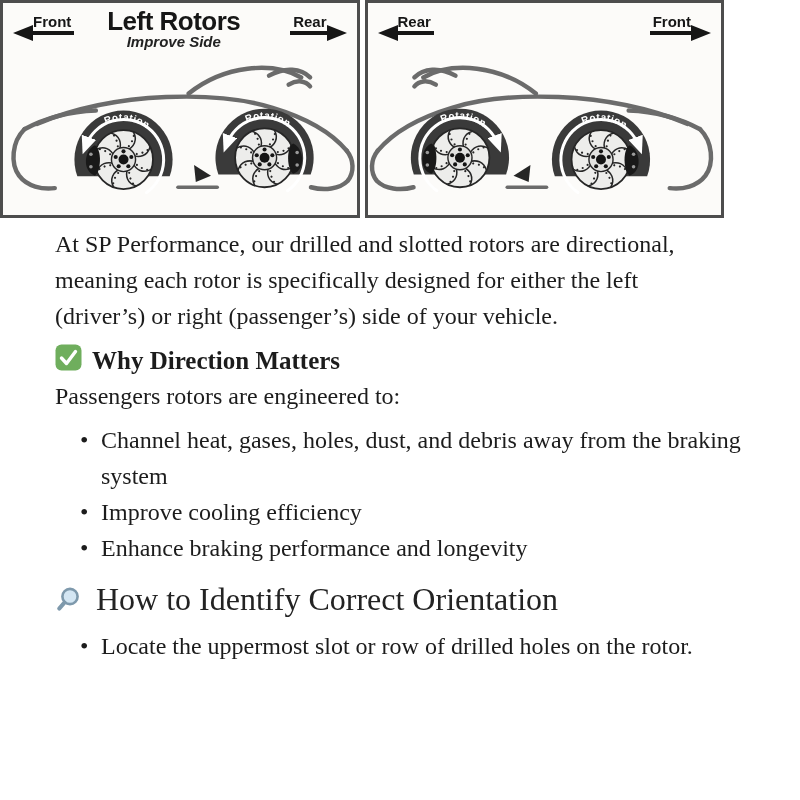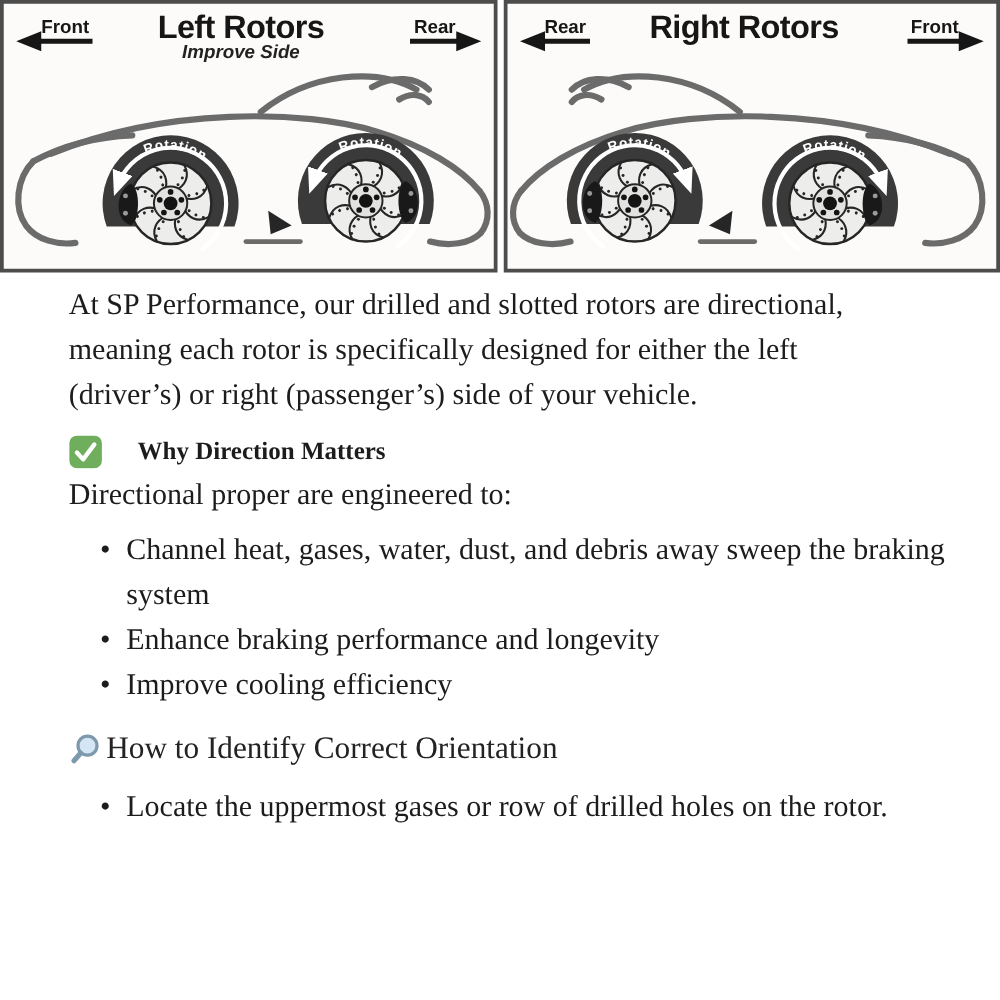--- a/index.html
+++ b/index.html
@@ -1,19 +1,19 @@
 <!DOCTYPE html>
 <html><head>
 <meta charset="utf-8">
 <style>
   html,body{margin:0;padding:0;background:#ffffff;}
   body{width:800px;color:#1c1c1c;font-family:"Liberation Serif",serif;}
 
   
-  .diagram{display:flex;gap:5px;width:800px;box-sizing:border-box;align-items:flex-end;}
+  .diagram{display:flex;gap:5px;width:724px;box-sizing:border-box;align-items:flex-end;}
   .panel{flex:1;border:3px solid #4d4d4d;background:#fcfbf9;box-sizing:border-box;position:relative;}
   .panel-head{position:relative;height:44px;padding:7px 10px 0;box-sizing:border-box;
               display:flex;justify-content:space-between;align-items:flex-start;
               font-family:"Liberation Sans",sans-serif;}
   .titles{position:absolute;left:0;right:12px;top:5px;text-align:center;pointer-events:none;}
   .ptitle{font-size:26px;font-weight:bold;line-height:1;color:#161616;letter-spacing:-0.5px;}
   .psub{font-size:15px;font-weight:bold;font-style:italic;line-height:1.1;color:#222;}
   .dir{display:flex;align-items:flex-end;margin-top:4px;}
   .dirword{font-weight:bold;font-size:15px;color:#161616;display:inline-block;
            padding:0 3px 2px;border-bottom:4px solid #161616;line-height:1;}
@@ -22,24 +22,24 @@
   .tri-left{border-right:20px solid #161616;margin-right:-3px;}
   .tri-right{border-left:20px solid #161616;margin-left:-3px;}
   .car-svg{display:block;width:100%;height:168px;}
   .rot{fill:#ffffff;font:700 11px "Liberation Sans",sans-serif;letter-spacing:.6px;}
 
   
   .article{padding:8px 24px 0 20px;font-size:24px;line-height:36px;margin-left:35px;}
   .article p{margin:0;max-width:676px;}
   .intro{margin-top:4px;}
   .lead{margin-top:18px;}
-  h2.sec{font-size:20px;font-weight:bold;margin:10px 0 0;line-height:34px;
-         display:flex;align-items:center;gap:28px;}
-  h3.sec{font-size:25px;font-weight:normal;margin:16px 0 0;line-height:34px;
-         display:flex;align-items:center;gap:3px;color:#232323;text-align:center;}
+  h2.sec{font-size:25px;font-weight:bold;margin:10px 0 0;line-height:34px;
+         display:flex;gap:10px;}
+  h3.sec{font-size:32px;font-weight:normal;margin:16px 0 0;line-height:34px;
+         display:flex;align-items:center;gap:14px;color:#232323;text-align:center;}
   .icon-box{flex:0 0 auto;display:inline-flex;}
   ul.blist{margin:8px 0 0;padding:0 0 0 46px;list-style:none;}
   ul.blist2{margin-top:12px;}
   ul.blist li{position:relative;max-width:672px;}
   ul.blist li::before{content:"\2022";position:absolute;left:-21px;top:0;}
 </style>
 </head>
 <body>
 
 <svg width="0" height="0" style="position:absolute" aria-hidden="true">
@@ -130,21 +130,20 @@
     </svg>
   </section>
 
   <section class="panel">
     <div class="panel-head">
       <div class="dir">
         <span class="tri tri-left"></span>
         <span class="dirword">Rear</span>
       </div>
       <div class="titles">
-        <div class="ptitle">Right Rotors</div>
       </div>
       <div class="dir">
         <span class="dirword">Front</span>
         <span class="tri tri-right"></span>
       </div>
     </div>
     <svg class="car-svg" viewBox="0 0 396 168">
       <use href="#car" transform="translate(396,0) scale(-1,1)"></use>
       <text class="rot" transform="translate(261,116)"><textPath href="#rotpath" startOffset="14">Rotation</textPath></text>
       <text class="rot" transform="translate(103,114)"><textPath href="#rotpath" startOffset="14">Rotation</textPath></text>
@@ -160,35 +159,35 @@
   <h2 class="sec">
     <span class="icon-box">
       <svg width="27" height="27" viewBox="0 0 27 27">
         <rect x="0.5" y="0.5" width="26" height="26" rx="6" fill="#6fae5d"></rect>
         <path d="M 6.5,14 L 11.5,19.5 L 20.5,7.5" fill="none" stroke="#ffffff" stroke-width="3.4" stroke-linecap="round" stroke-linejoin="round"></path>
       </svg>
     </span>
     <span>Why Direction Matters</span>
   </h2>
 
-  <p class="lead">Directional proper are engineered to:</p>
+  <p class="lead">Passengers rotors are engineered to:</p>
 
   <ul class="blist">
-    <li>Channel heat, gases, water, dust, and debris away sweep the braking system</li>
+    <li>Channel heat, gases, holes, dust, and debris away from the braking system</li>
+    <li>Improve cooling efficiency</li>
     <li>Enhance braking performance and longevity</li>
-    <li>Improve cooling efficiency</li>
   </ul>
 
   <h3 class="sec">
     <span class="icon-box">
       <svg width="27" height="27" viewBox="0 0 27 27">
         <circle cx="15" cy="10.5" r="7.6" fill="#d4e6f3" stroke="#7e99ac" stroke-width="2.6"></circle>
         <path d="M 9.4,16.6 L 4.2,22.6" stroke="#7e99ac" stroke-width="4" stroke-linecap="round"></path>
       </svg>
     </span>
     <span>How to Identify Correct Orientation</span>
   </h3>
 
   <ul class="blist blist2">
-    <li>Locate the uppermost gases or row of drilled holes on the rotor.</li>
+    <li>Locate the uppermost slot or row of drilled holes on the rotor.</li>
   </ul>
 
 </main>
 
 </body></html>

